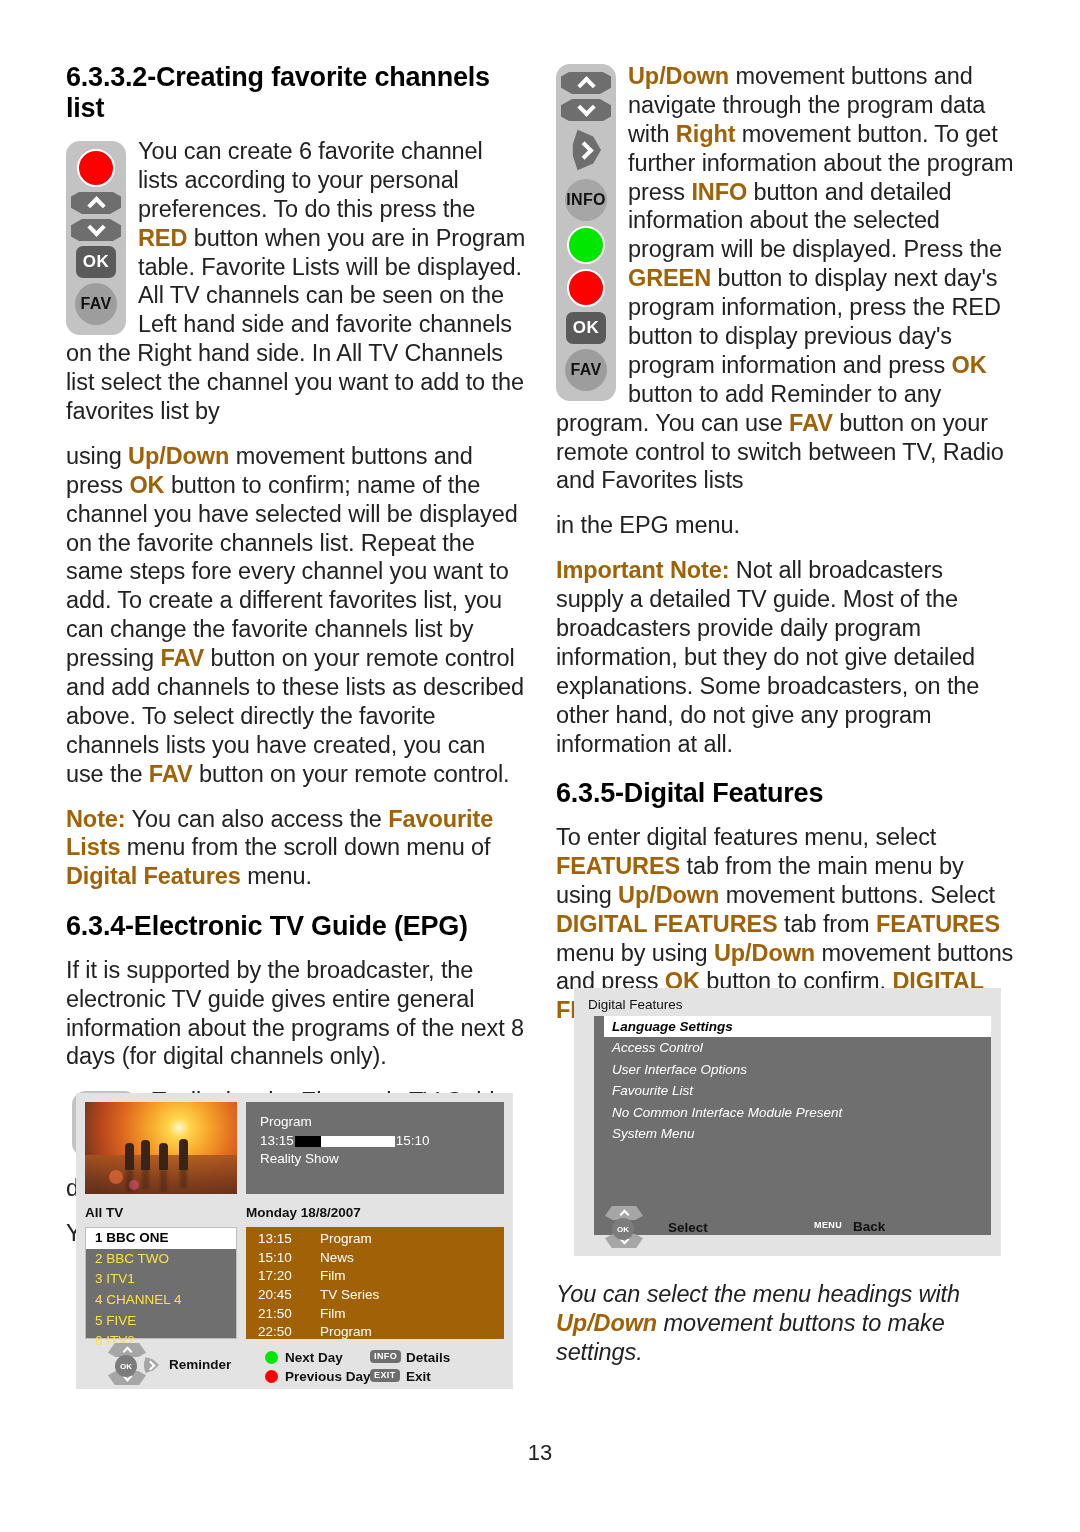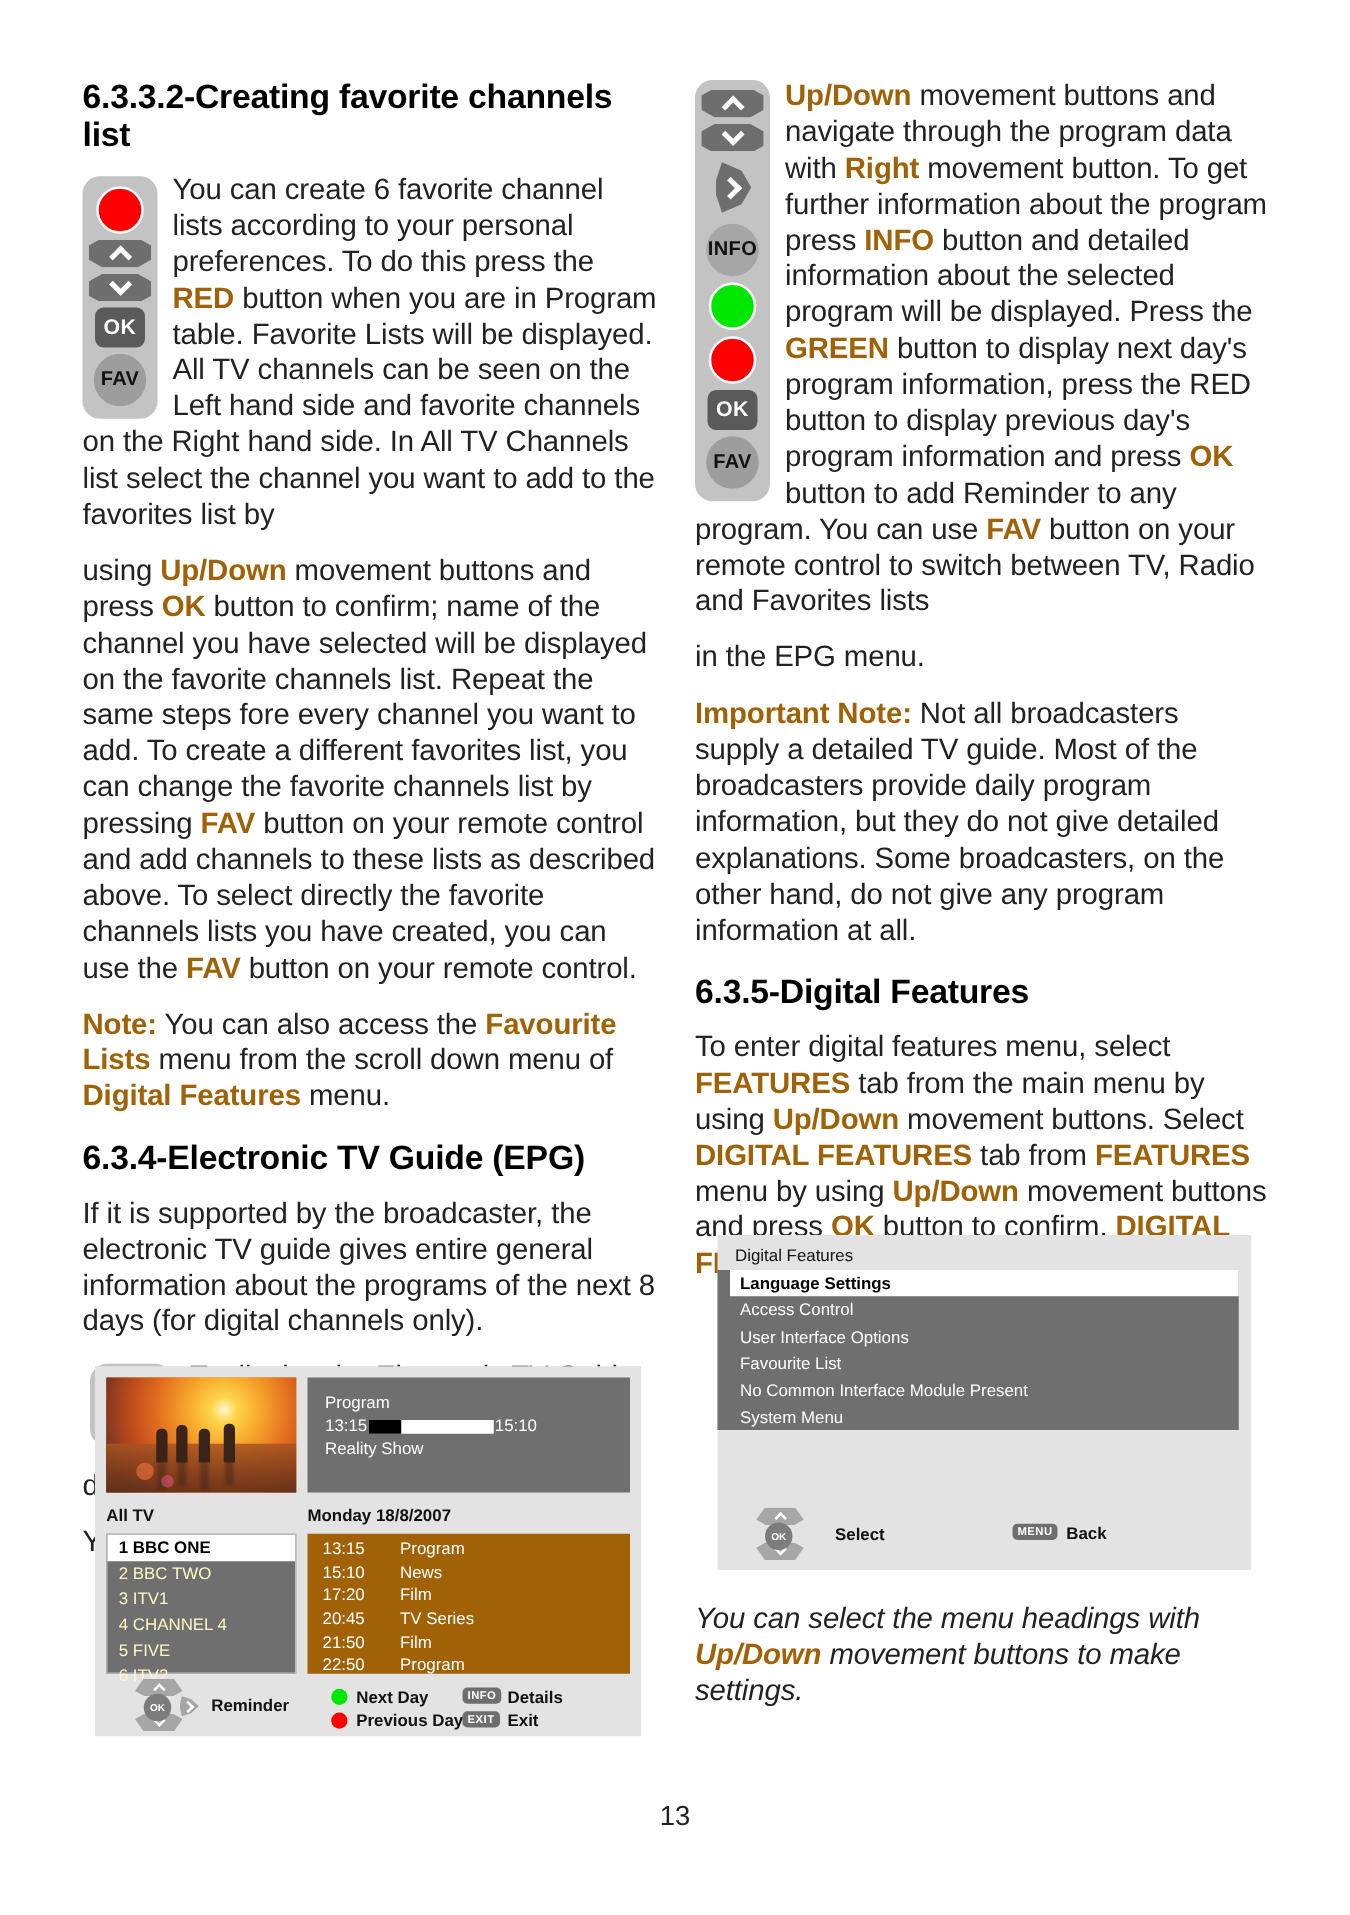--- a/index.html
+++ b/index.html
@@ -140,21 +140,21 @@
     font-size:13.5px; font-weight:bold; color:#111;
   }
   .epg-hdr .l { position:absolute; left:0; top:0; }
   .epg-hdr .m { position:absolute; left:161px; top:0; }
   .epg-hdr .r { position:absolute; right:4px; top:0;margin-top:21px; }
 
   .epg-chan {
     position:absolute; left:9px; top:134px; width:152px; height:112px;
     background:#6f6f6f; border:1px solid #bdbdbd;
   }
-  .epg-chan div { font-size:13.5px; color:#fef9c3; padding:1px 0 1px 9px; line-height:1.38; }
+  .epg-chan div { font-size:13.5px; color:#fde047; padding:1px 0 1px 9px; line-height:1.38; }
   .epg-chan div.sel { background:#ffffff; color:#000; font-weight:bold; }
 
   .epg-prog {
     position:absolute; left:170px; top:134px; right:9px; height:112px;
     background:#a16207; padding:3px 0 0 12px;
   }
   .epg-prog .row { font-size:13.5px; color:#fff; line-height:1.38; }
   .epg-prog .row span.t { display:inline-block; width:62px; }
 
   .epg-legend { position:absolute; left:9px; top:250px; right:9px; height:42px; }
@@ -190,21 +190,21 @@
     font-size:9px; font-weight:bold; letter-spacing:0.4px;
     padding:2px 4px; line-height:1;
   }
 
   
   #df-shot { left:574px; top:988px; width:427px; height:268px; }
   .df-title {
     position:absolute; left:14px; top:9px; font-size:13.5px; color:#111;
   }
   .df-body {
-    position:absolute; left:0; top:28px; right:10px; height:128px; background:#6f6f6f;
+    position:absolute; left:20px; top:28px; right:10px; height:219px; background:#6f6f6f;font-style:italic;
   }
   .df-body .item { font-size:13.5px; color:#fff; padding:1px 0 1px 18px; line-height:1.44; }
   .df-body .item.sel {
     background:#ffffff; color:#000; font-weight:bold;
     margin-left:10px; padding-left:8px;
   }
   .df-legend { position:absolute; left:14px; top:216px; right:10px; height:46px; }
   .df-legend .dpad { top:2px; left:6px; }
 
   .pageno {

